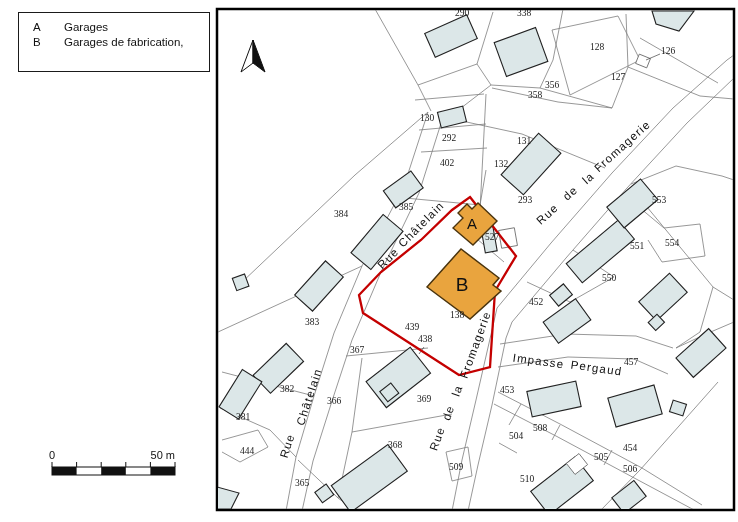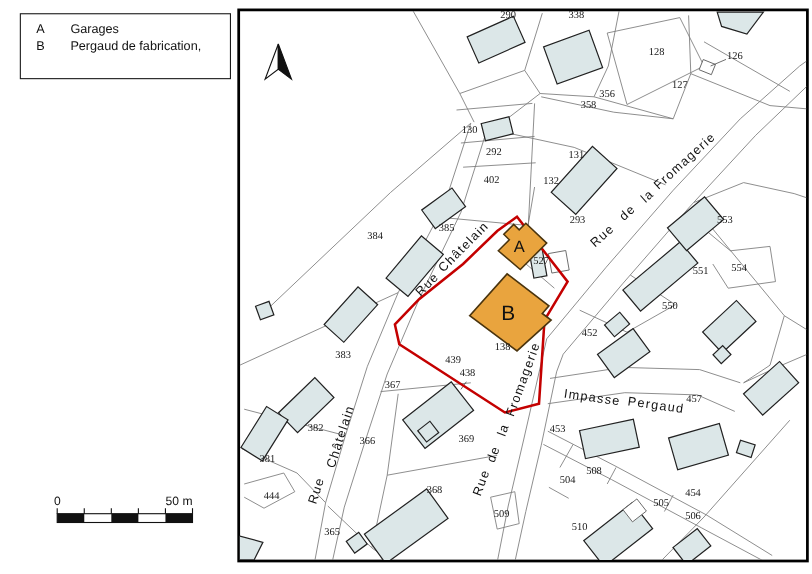--- a/index.html
+++ b/index.html
@@ -25,21 +25,21 @@
 
 <div class="page">
 
   <div class="legend">
     <div class="legend-row">
       <span class="legend-key">A</span>
       <span class="legend-text">Garages</span>
     </div>
     <div class="legend-row">
       <span class="legend-key">B</span>
-      <span class="legend-text">Pergaud de fabrication,</span>
+      <span class="legend-text">Garages de fabrication,</span>
     </div>
     <div class="legend-row">
       <span class="legend-key"></span>
     </div>
   </div>
 
   <svg id="mapsvg" width="738" height="522" viewBox="0 0 738 522" style="position:absolute;left:0;top:0;">
     <defs>
       <clipPath id="mapclip">
           <rect x="218" y="10" width="515" height="499"></rect>

